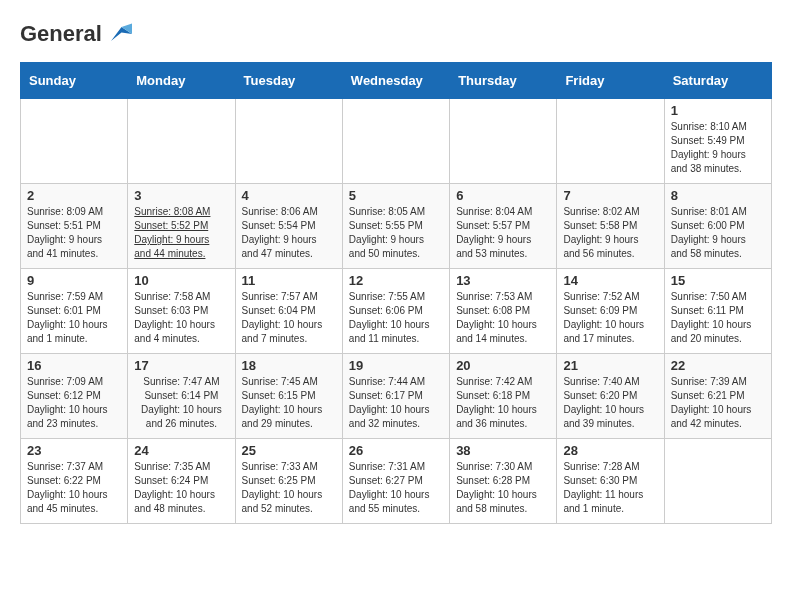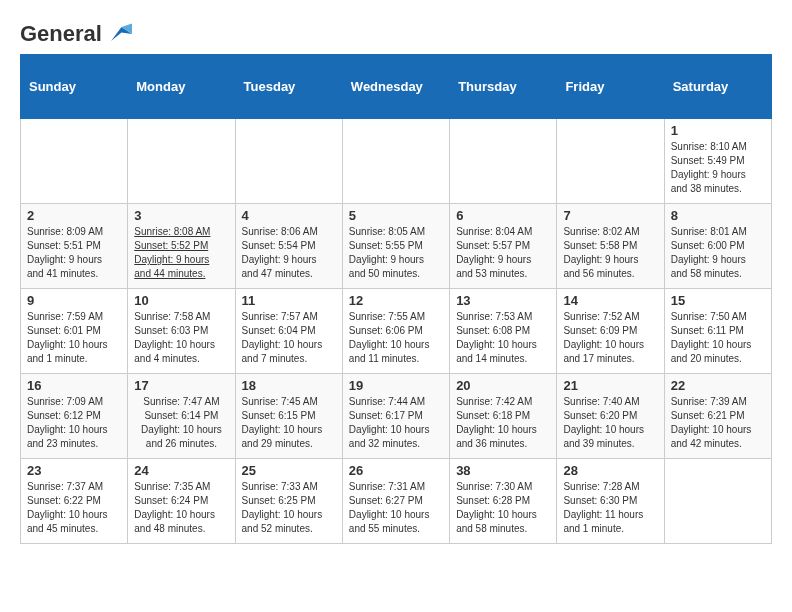--- a/index.html
+++ b/index.html
@@ -7,21 +7,21 @@
       font-family: Arial, sans-serif;
       background: #fff;
       width: 792px;
       min-height: 612px;
       padding: 20px;
     }
     .header {
       display: flex;
       justify-content: space-between;
       align-items: flex-start;
-      margin-bottom: 6px;
+      margin-bottom: 14px;
     }
     .logo {
       display: flex;
       align-items: center;
     }
     .logo-general { color: #333; }
     .logo-blue { color: #1a6bb5; }
     .logo-icon {
       width: 28px;
       height: 28px;
@@ -42,21 +42,21 @@
     .calendar {
       width: 100%;
       border-collapse: collapse;
       border: 1px solid #ccc;
     }
     .calendar th {
       background-color: #1a6bb5;
       color: #fff;
       font-size: 13px;
       font-weight: bold;
-      padding: 24px 8px;
+      padding: 10px 8px;
       text-align: left;
       border: 1px solid #1a6bb5;
     }
     .calendar td {
       vertical-align: top;
       border: 1px solid #ccc;
       padding: 4px 6px;
       width: 107px;
       min-height: 80px;
       font-size: 10px;

